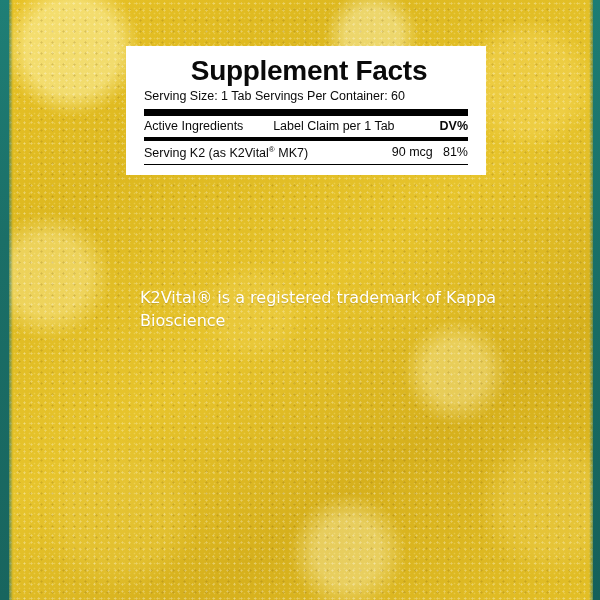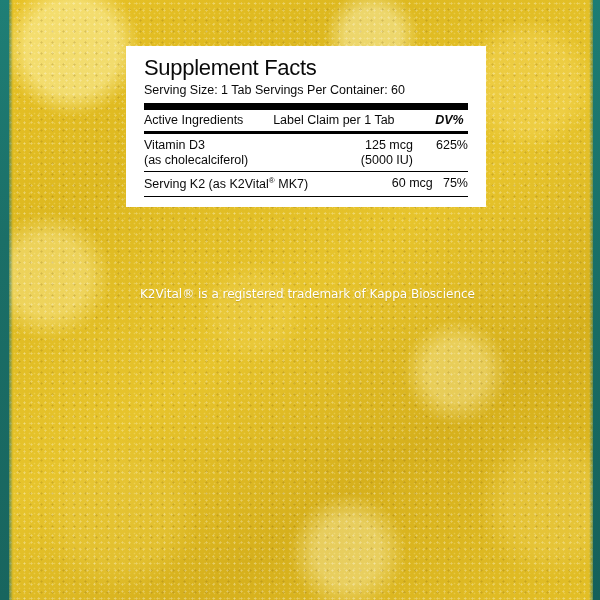--- a/index.html
+++ b/index.html
@@ -83,25 +83,26 @@
     left: 126px;
     top: 46px;
     width: 360px;
     background: #ffffff;
     box-sizing: border-box;
     padding: 8px 12px 10px 12px;
     font-family: "Liberation Sans", sans-serif;
     color: #0a0a0a;
   }
   #facts-title {
-    font-size: 22px;
-    font-weight: normal;
+    font-size: 28px;
+    font-weight: bold;
     letter-spacing: -0.3px;
     line-height: 1.05;
     margin: 2px 0 4px 6px;
+    text-align: center;
   }
   .serving-line {
     font-size: 12.5px;
     margin: 0 0 4px 6px;
     line-height: 1.25;
   }
   .rule-thick {
     border-top: 7px solid #000;
     margin: 3px 6px 0 6px;
   }
@@ -122,23 +123,22 @@
   table.facts th {
     font-weight: normal;
     text-align: left;
     padding: 3px 0 4px 0;
     vertical-align: bottom;
   }
   table.facts th.claim {
     text-align: left;
   }
   table.facts th.dv {
-    text-align: center;
+    text-align: right;
     font-weight: bold;
-    font-style: italic;
   }
   table.facts td {
     padding: 4px 0 3px 0;
     vertical-align: top;
     line-height: 1.22;
   }
   td.name { text-align: left; }
   td.amount { text-align: right; padding-right: 26px; white-space: nowrap; }
   td.dv { text-align: right; white-space: nowrap; }
   .sub { display: block; }
@@ -147,21 +147,21 @@
     vertical-align: super;
   }
 
   
   .copy {
     position: absolute;
     left: 140px;
     width: 360px;
     color: #ffffff;
     font-family: "DejaVu Sans", sans-serif;
-    font-size: 12px;
+    font-size: 16px;
     line-height: 1.45;
     text-shadow: 0 1px 1px rgba(120,95,10,0.30);
   }
   #trademark-block { top: 286px; }
   #other-ingredients-block { top: 346px; }
   #free-of-block { top: 500px; }
   .copy p { margin: 0; }
 </style>
 </head>
 <body>
@@ -187,48 +187,33 @@
         <tr>
           <th class="name">Active Ingredients</th>
           <th class="claim">Label Claim per 1 Tab</th>
           <th class="dv">DV%</th>
         </tr>
       </thead>
     </table>
 
     <div class="rule-med"></div>
 
-    <table class="facts">
-      <tbody>
-        <tr>
-          <td class="name">
-            <span>Vitamin D3</span>
-            <span class="sub">(as cholecalciferol)</span>
-          </td>
-          <td class="amount">
-            <span>125 mcg</span>
-            <span class="sub">(5000 IU)</span>
-          </td>
-          <td class="dv">625%</td>
-        </tr>
-      </tbody>
-    </table>
 
     <div class="rule-thin"></div>
 
     <table class="facts">
       <tbody>
         <tr>
           <td class="name">
             <span>Serving K2 (as K2Vital</span><span class="reg-mark">®</span><span> MK7)</span>
           </td>
           <td class="amount">
-            <span>60 mcg</span>
+            <span>90 mcg</span>
           </td>
-          <td class="dv">75%</td>
+          <td class="dv">81%</td>
         </tr>
       </tbody>
     </table>
 
     <div class="rule-thin"></div>
   </div>
 
   <div class="copy" id="trademark-block">
     <p>K2Vital® is a registered trademark of Kappa Bioscience</p>
   </div>

